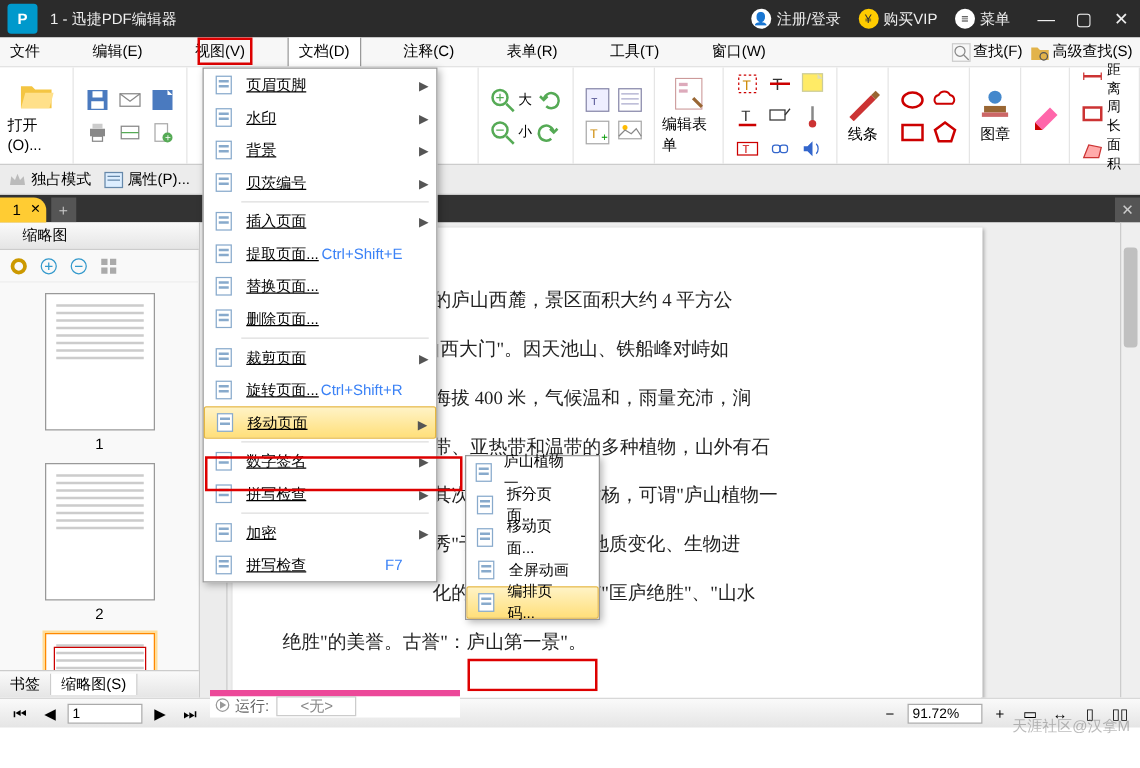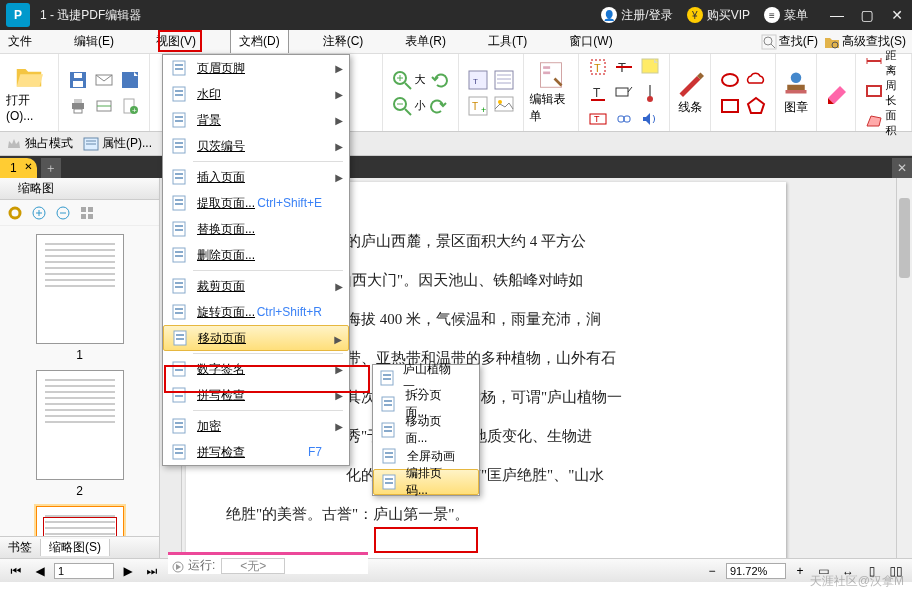--- a/index.html
+++ b/index.html
@@ -800,21 +800,21 @@
           <rect x="2" y="1" width="12" height="14" fill="#fff" stroke="#8ac"></rect>
           <rect x="4" y="4" width="8" height="2" fill="#8ac"></rect>
           <rect x="4" y="8" width="8" height="2" fill="#8ac"></rect>
         </svg>
       </span>
       <span>编排页码...</span>
     </div>
   </div>
 <div class="hl-renumber"></div>
 
-<div style="position:absolute;left:168px;top:552px;width:200px;height:22px;display:flex;align-items:flex-end;background:#fff;z-index:101;font-size:12px;color:#666;border-top:3px solid #ec4899">
+<div style="position:absolute;left:168px;top:552px;width:200px;height:22px;display:flex;align-items:flex-start;background:#fff;z-index:101;font-size:12px;color:#666;border-top:5px solid #ec4899">
   <span style="width:20px;display:inline-flex;justify-content:center">
       <svg width="14" height="14">
         <circle cx="7" cy="7" r="5" fill="none" stroke="#999"></circle>
         <path d="M5 4l5 3-5 3z" fill="#999"></path>
       </svg>
     </span>
   <span>运行:</span>
   <span style="margin-left:6px;border:1px solid #ccc;padding:0 18px;height:16px;display:flex;align-items:center;color:#888">&lt;无&gt;</span>
 </div>
 

